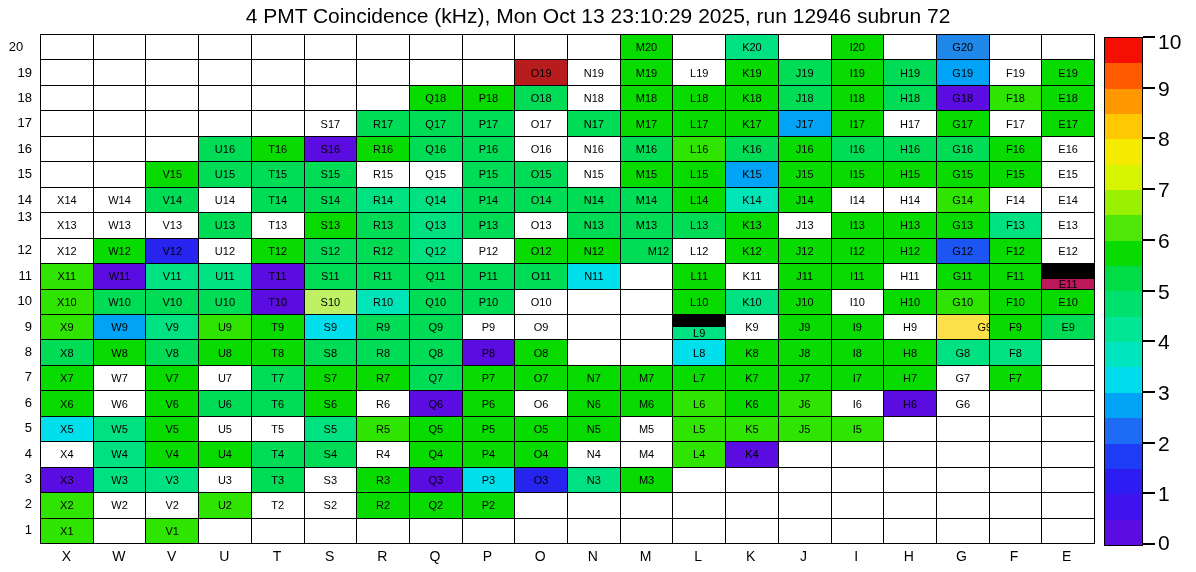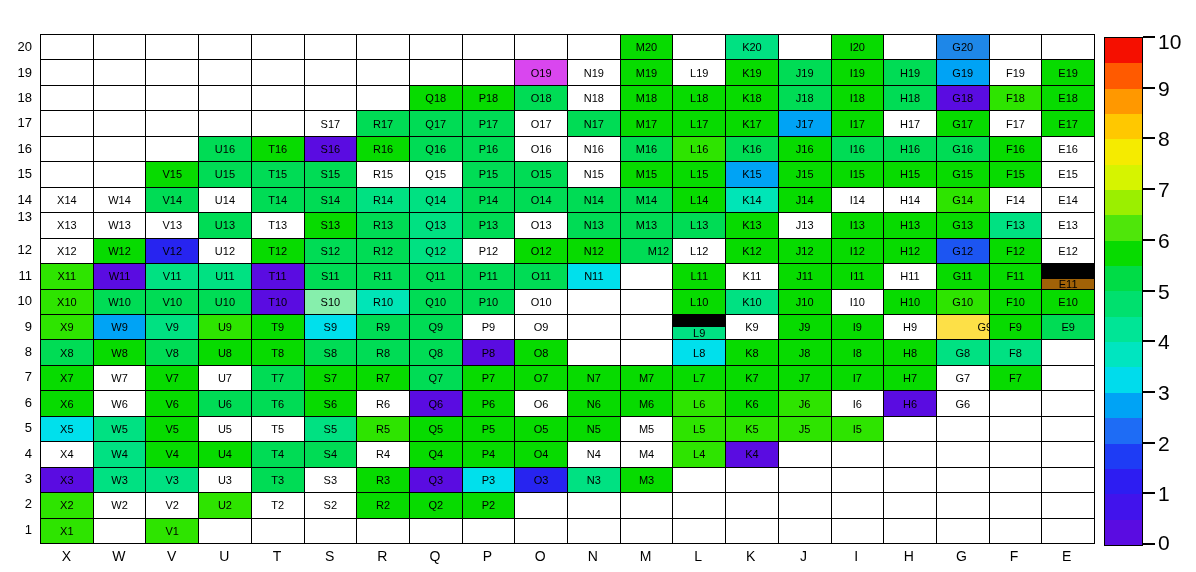--- a/index.html
+++ b/index.html
@@ -20,22 +20,23 @@
   #colorbar{position:absolute;left:1104px;top:37px;width:37px;height:507px;
             border:1px solid #000;display:flex;flex-direction:column;}
   .cb-seg{flex:1;}
   .cb-tick{position:absolute;left:1143px;width:12px;height:2px;background:#000;}
   .cb-lab{position:absolute;left:1158px;font-size:21px;line-height:21px;}
 </style>
 </head>
 <body>
 
 <div id="screen">
+  <div id="chart-title">4 PMT Coincidence (kHz), Mon Oct 13 23:10:29 2025, run 12946 subrun 72</div>
   <div id="y-axis">
-      <div class="ylab" style="top: 6.2px;">20</div>
+      <div class="ylab" style="top: 6.2px; text-align: center;">20</div>
       <div class="ylab" style="top: 31.6px;">19</div>
       <div class="ylab" style="top: 57px;">18</div>
       <div class="ylab" style="top: 82.4px;">17</div>
       <div class="ylab" style="top: 107.8px;">16</div>
       <div class="ylab" style="top: 133.2px;">15</div>
       <div class="ylab" style="top: 158.6px;">14</div>
       <div class="ylab" style="top: 176px; padding-left: 34px;">13</div>
       <div class="ylab" style="top: 209.4px;">12</div>
       <div class="ylab" style="top: 234.8px;">11</div>
       <div class="ylab" style="top: 260.2px;">10</div>
@@ -72,21 +73,21 @@
       <div class="cell"></div>
       <div class="cell"></div>
       <div class="cell"></div>
       <div class="cell"></div>
       <div class="cell"></div>
       <div class="cell"></div>
       <div class="cell"></div>
       <div class="cell"></div>
       <div class="cell"></div>
       <div class="cell"></div>
-      <div class="cell" style="background: #d946ef; text-align: center;">O19</div>
+      <div class="cell" style="background: #b91c1c; text-align: center;">O19</div>
       <div class="cell" style="background: rgb(255, 255, 255);">N19</div>
       <div class="cell" style="background: rgb(7, 219, 0);">M19</div>
       <div class="cell" style="background: rgb(255, 255, 255);">L19</div>
       <div class="cell" style="background: rgb(7, 219, 0);">K19</div>
       <div class="cell" style="background: rgb(0, 220, 85);">J19</div>
       <div class="cell" style="background: rgb(7, 219, 0);">I19</div>
       <div class="cell" style="background: rgb(0, 220, 85);">H19</div>
       <div class="cell" style="background: rgb(0, 163, 245);">G19</div>
       <div class="cell" style="background: rgb(255, 255, 255);">F19</div>
       <div class="cell" style="background: rgb(7, 219, 0);">E19</div>
@@ -242,27 +243,27 @@
       <div class="cell" style="background: rgb(0, 220, 85);">O11</div>
       <div class="cell" style="background: rgb(0, 224, 236);">N11</div>
       <div class="cell"></div>
       <div class="cell" style="background: rgb(7, 219, 0);">L11</div>
       <div class="cell" style="background: rgb(255, 255, 255);">K11</div>
       <div class="cell" style="background: rgb(7, 219, 0);">J11</div>
       <div class="cell" style="background: rgb(7, 219, 0);">I11</div>
       <div class="cell" style="background: rgb(255, 255, 255);">H11</div>
       <div class="cell" style="background: rgb(7, 219, 0);">G11</div>
       <div class="cell" style="background: rgb(7, 219, 0);">F11</div>
-      <div class="cell" style="background: #a16207; margin-top: 15px;">E11</div>
+      <div class="cell" style="background: #be185d; margin-top: 15px;">E11</div>
       <div class="cell" style="background: rgb(46, 228, 0);">X10</div>
       <div class="cell" style="background: rgb(0, 220, 85);">W10</div>
       <div class="cell" style="background: rgb(0, 220, 85);">V10</div>
       <div class="cell" style="background: rgb(0, 220, 85);">U10</div>
       <div class="cell" style="background: rgb(90, 12, 225);">T10</div>
-      <div class="cell" style="background: #86efac;">S10</div>
+      <div class="cell" style="background: #bef264;">S10</div>
       <div class="cell" style="background: rgb(0, 229, 183);">R10</div>
       <div class="cell" style="background: rgb(0, 220, 85);">Q10</div>
       <div class="cell" style="background: rgb(0, 220, 85);">P10</div>
       <div class="cell" style="background: rgb(255, 255, 255);">O10</div>
       <div class="cell"></div>
       <div class="cell"></div>
       <div class="cell" style="background: rgb(7, 219, 0);">L10</div>
       <div class="cell" style="background: rgb(0, 225, 130);">K10</div>
       <div class="cell" style="background: rgb(7, 219, 0);">J10</div>
       <div class="cell" style="background: rgb(255, 255, 255);">I10</div>

